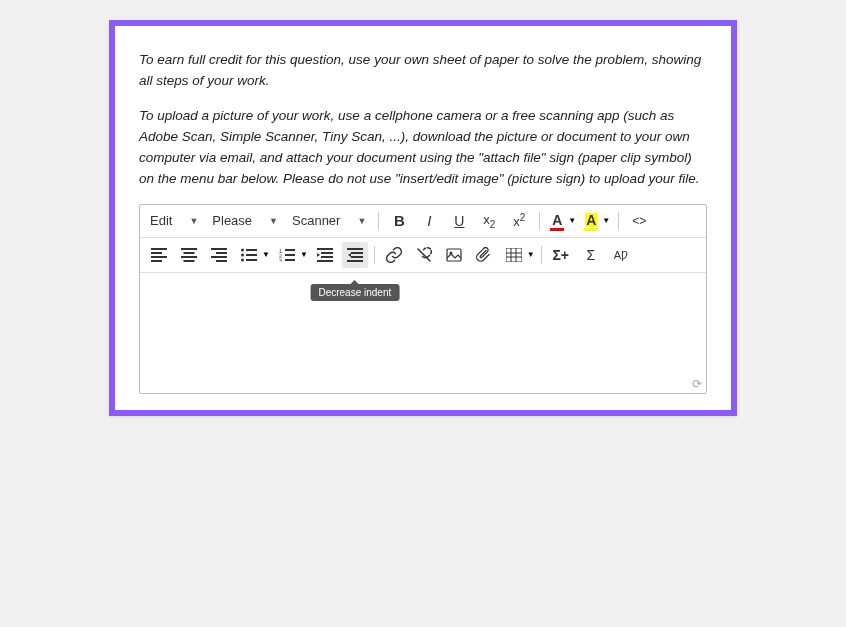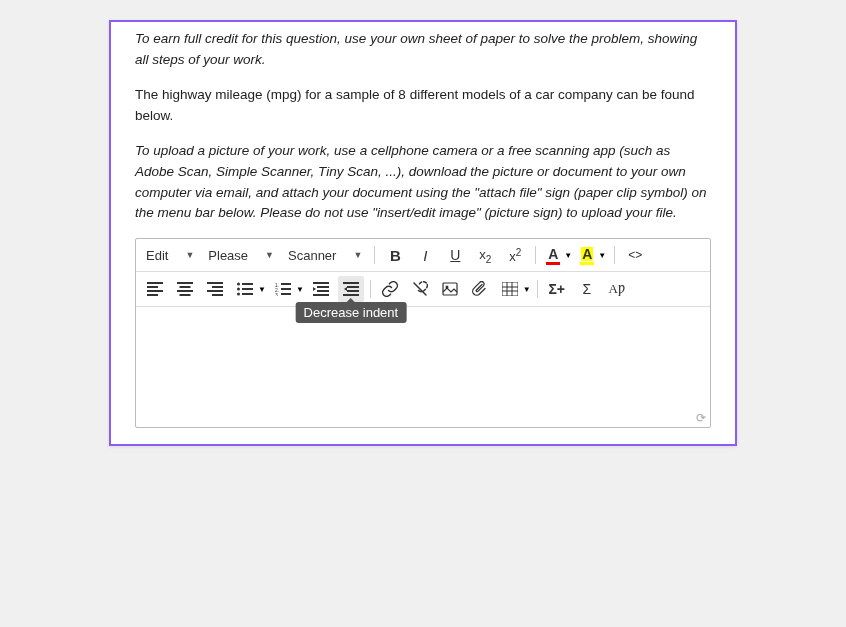--- a/index.html
+++ b/index.html
@@ -9,22 +9,22 @@
       background: #f0f0f0;
       display: flex;
       justify-content: center;
       align-items: flex-start;
       padding: 20px;
       min-height: 627px;
     }
     .page-container {
       background: #fff;
       width: 628px;
-      padding: 7px 24px 16px 24px;
-      border: 2px solid #8b5cf6;
+      padding: 24px 24px 16px 24px;
+      border: 6px solid #8b5cf6;
       box-shadow: 0 1px 3px rgba(0,0,0,0.1);
     }
     .question-text {
       font-size: 13.5px;
       line-height: 1.55;
       color: #222;
       margin-bottom: 14px;
     }
     .question-text em {
       font-style: italic;
@@ -131,24 +131,24 @@
 
     .tooltip-container {
       position: relative;
       display: inline-flex;
     }
     .tooltip {
       position: absolute;
       top: 100%;
       left: 50%;
       transform: translateX(-50%);
-      margin-top: 0;
+      margin-top: 16px;
       background: #555;
       color: #fff;
-      font-size: 13px;
+      font-size: 10px;
       padding: 3px 8px;
       border-radius: 3px;
       white-space: nowrap;
       z-index: 100;
       pointer-events: none;
     }
     .tooltip::before {
       content: '';
       position: absolute;
       top: -4px;
@@ -185,21 +185,20 @@
   </style>
 </head>
 <body>
 
 <div class="page-container">
 
   <p class="question-text">
     <em>To earn full credit for this question, use your own sheet of paper to solve the problem, showing all steps of your work.</em>
   </p>
 
-  <p class="question-text">The highway mileage (mpg) for a sample of 8 different models of a car company can be found below.</p>
 
 
 
 
   <p class="question-text">
     <em>To upload a picture of your work, use a cellphone camera or a free scanning app (such as Adobe Scan, Simple Scanner, Tiny Scan, ...), download the picture or document to your own computer via email, and attach your document using the "attach file" sign (paper clip symbol) on the menu bar below. Please do not use "insert/edit image" (picture sign) to upload your file.</em>
   </p>
 
   <div class="editor-container">
 
@@ -368,21 +367,21 @@
           </svg>
         </button>
         <span style="font-size:8px;cursor:pointer;">▼</span>
       </div>
       <div class="toolbar-sep"></div>
 
       <button class="toolbar-btn-lg" title="Special character" style="font-size:14px;font-weight:bold;">Σ+</button>
 
       <button class="toolbar-btn-lg" title="Sum" style="font-size:14px;">Σ</button>
 
-      <button class="toolbar-btn-lg" title="Spell check" style="font-size:13px;font-family:Liberation Serif, serif;">
+      <button class="toolbar-btn-lg" title="Spell check" style="font-size:11px;">
         <span>AǷ</span>
       </button>
     </div>
 
     <div class="editor-body" contenteditable="true" style="">
       <div class="editor-resize">⟳</div>
     </div>
   </div>
 
 </div>

